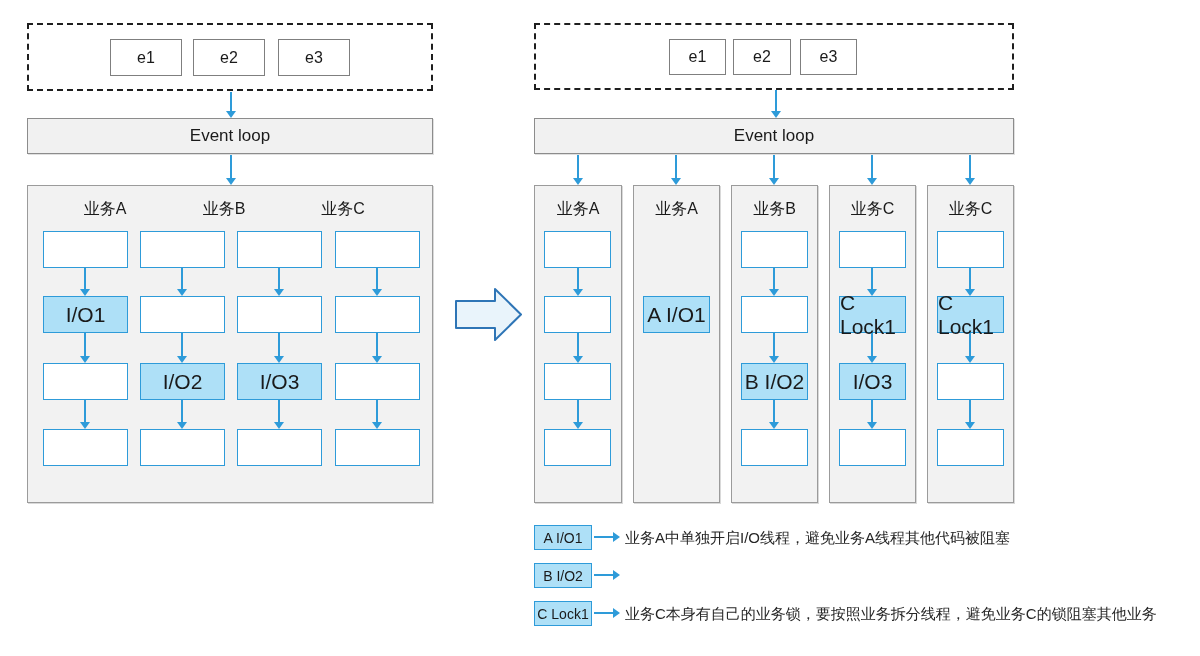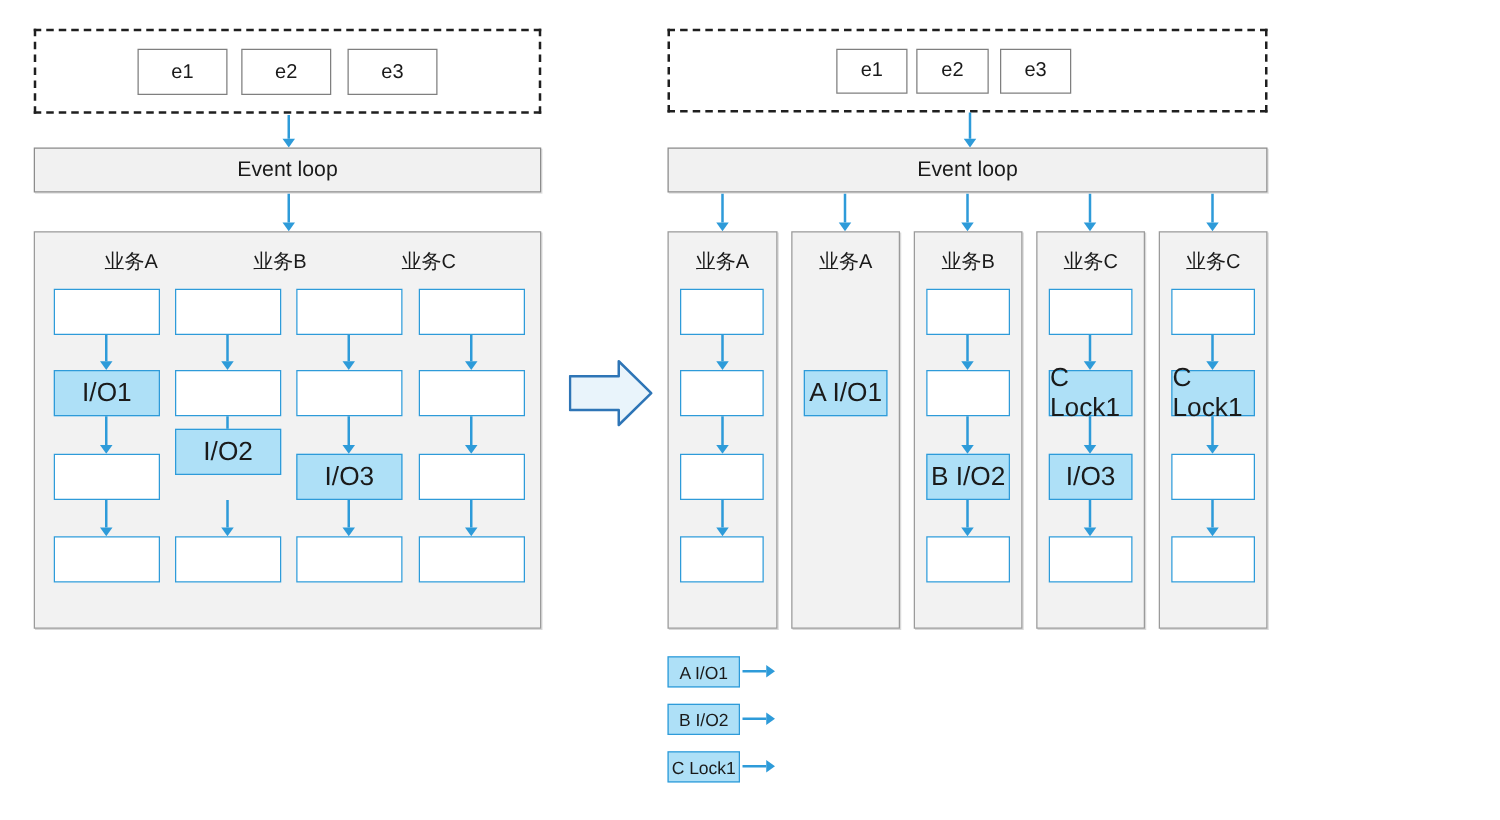--- a/index.html
+++ b/index.html
@@ -155,21 +155,21 @@
   <div class="tbox hl" style="left:43px; top:296px;">I/O1</div>
   <div class="varrow" style="left:84px; top:333px; height:23px;"></div>
   <div class="tbox" style="left:43px; top:363px;"></div>
   <div class="varrow" style="left:84px; top:400px; height:22px;"></div>
   <div class="tbox" style="left:43px; top:429px;"></div>
 
   <div class="tbox" style="left:140px; top:231px;"></div>
   <div class="varrow" style="left:181px; top:268px; height:21px;"></div>
   <div class="tbox" style="left:140px; top:296px;"></div>
   <div class="varrow" style="left:181px; top:333px; height:23px;"></div>
-  <div class="tbox hl" style="left:140px; top:343px;">I/O2</div>
+  <div class="tbox hl" style="left:140px; top:363px;">I/O2</div>
   <div class="varrow" style="left:181px; top:400px; height:22px;"></div>
   <div class="tbox" style="left:140px; top:429px;"></div>
 
   <div class="tbox" style="left:237px; top:231px;"></div>
   <div class="varrow" style="left:278px; top:268px; height:21px;"></div>
   <div class="tbox" style="left:237px; top:296px;"></div>
   <div class="varrow" style="left:278px; top:333px; height:23px;"></div>
   <div class="tbox hl" style="left:237px; top:363px;">I/O3</div>
   <div class="varrow" style="left:278px; top:400px; height:22px;"></div>
   <div class="tbox" style="left:237px; top:429px;"></div>
@@ -243,20 +243,22 @@
   <div class="tbox narrow" style="left:937px; top:231px;"></div>
   <div class="varrow" style="left:969px; top:268px; height:21px;"></div>
   <div class="tbox narrow hl" style="left:937px; top:296px;">C Lock1</div>
   <div class="varrow" style="left:969px; top:333px; height:23px;"></div>
   <div class="tbox narrow" style="left:937px; top:363px;"></div>
   <div class="varrow" style="left:969px; top:400px; height:22px;"></div>
   <div class="tbox narrow" style="left:937px; top:429px;"></div>
 
   <div class="badge" style="left:534px; top:525px;">A I/O1</div>
   <div class="harrow" style="left:594px; top:536px; width:19px;"></div>
+  <div class="lg-text" style="left:625px; top:525px;">业务A中单独开启I/O线程，避免业务A线程其他代码被阻塞</div>
 
   <div class="badge" style="left:534px; top:563px;">B I/O2</div>
   <div class="harrow" style="left:594px; top:574px; width:19px;"></div>
 
   <div class="badge" style="left:534px; top:601px;">C Lock1</div>
   <div class="harrow" style="left:594px; top:612px; width:19px;"></div>
+  <div class="lg-text" style="left:625px; top:601px;">业务C本身有自己的业务锁，要按照业务拆分线程，避免业务C的锁阻塞其他业务</div>
 
 </div>
 
 </body></html>

